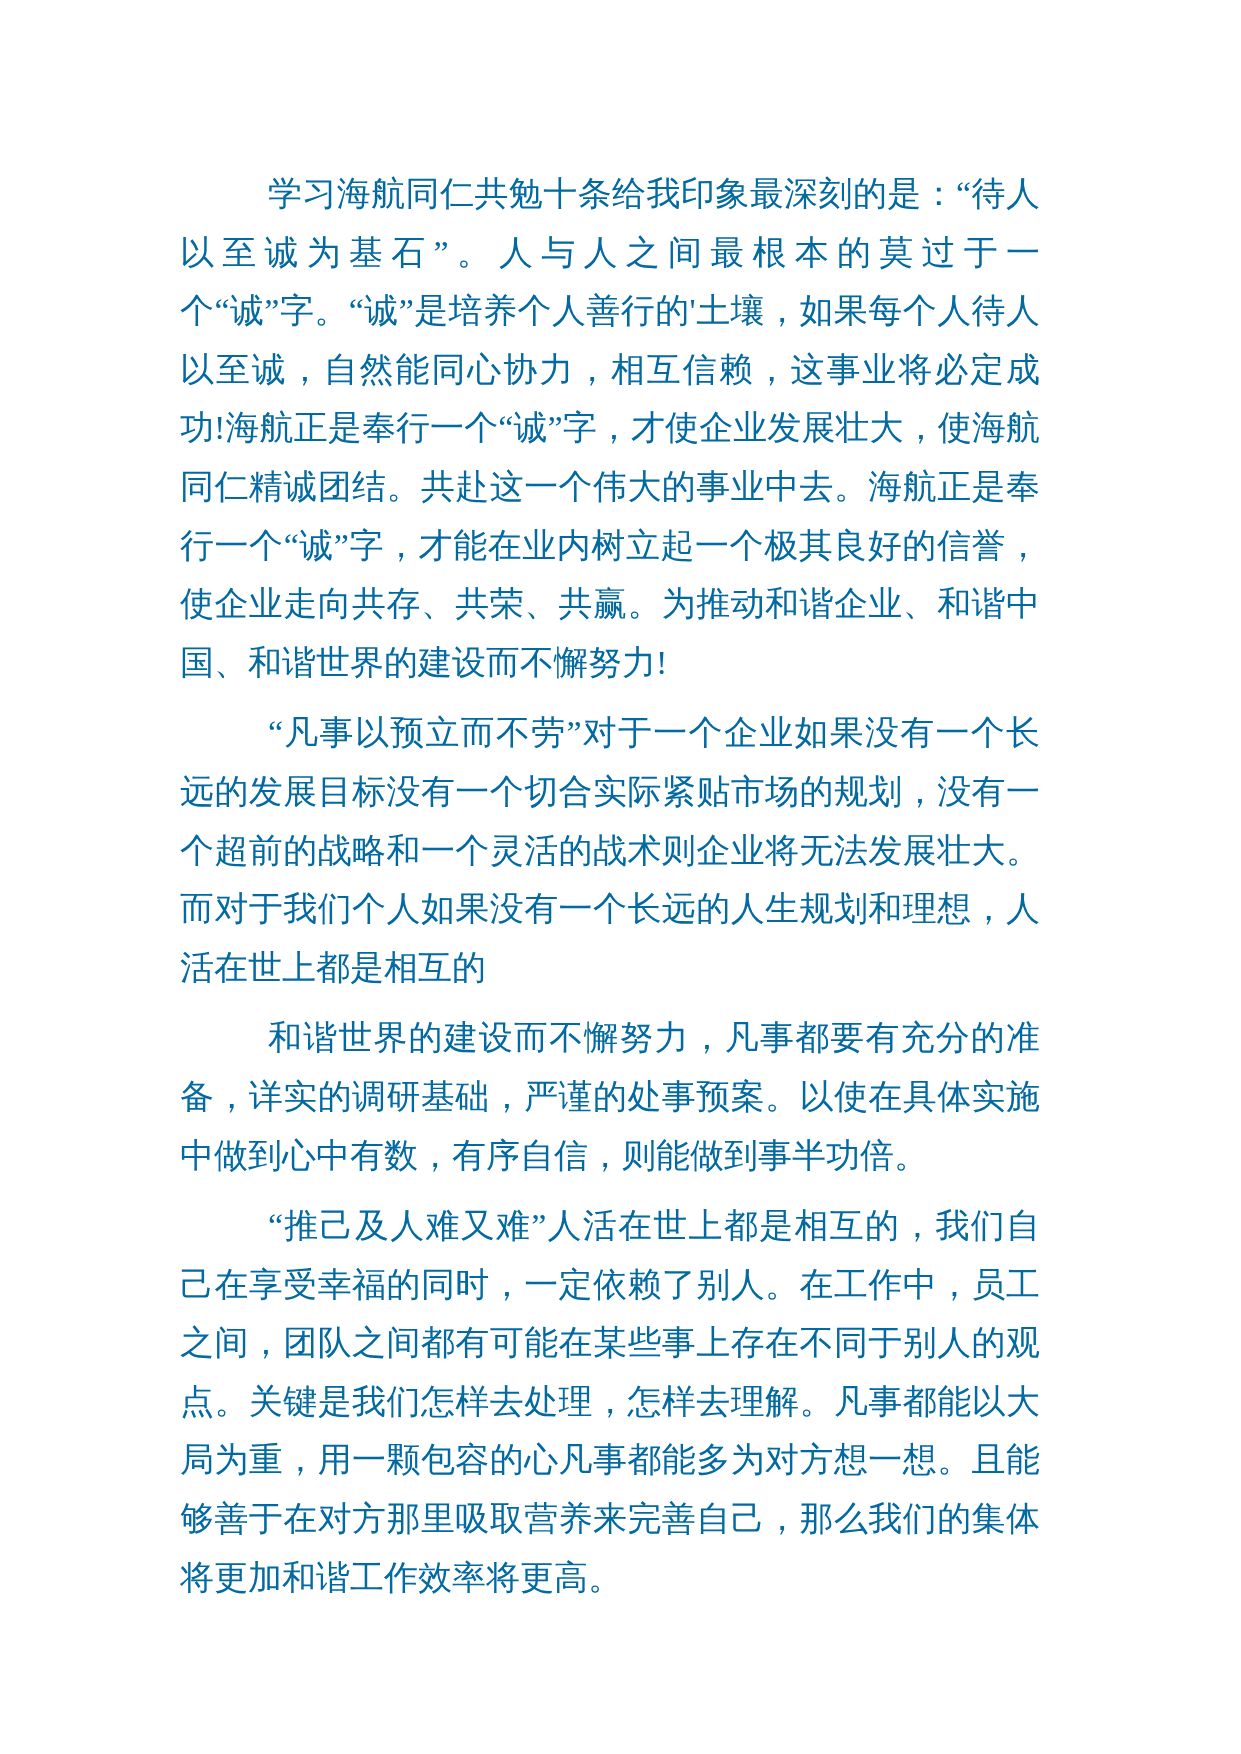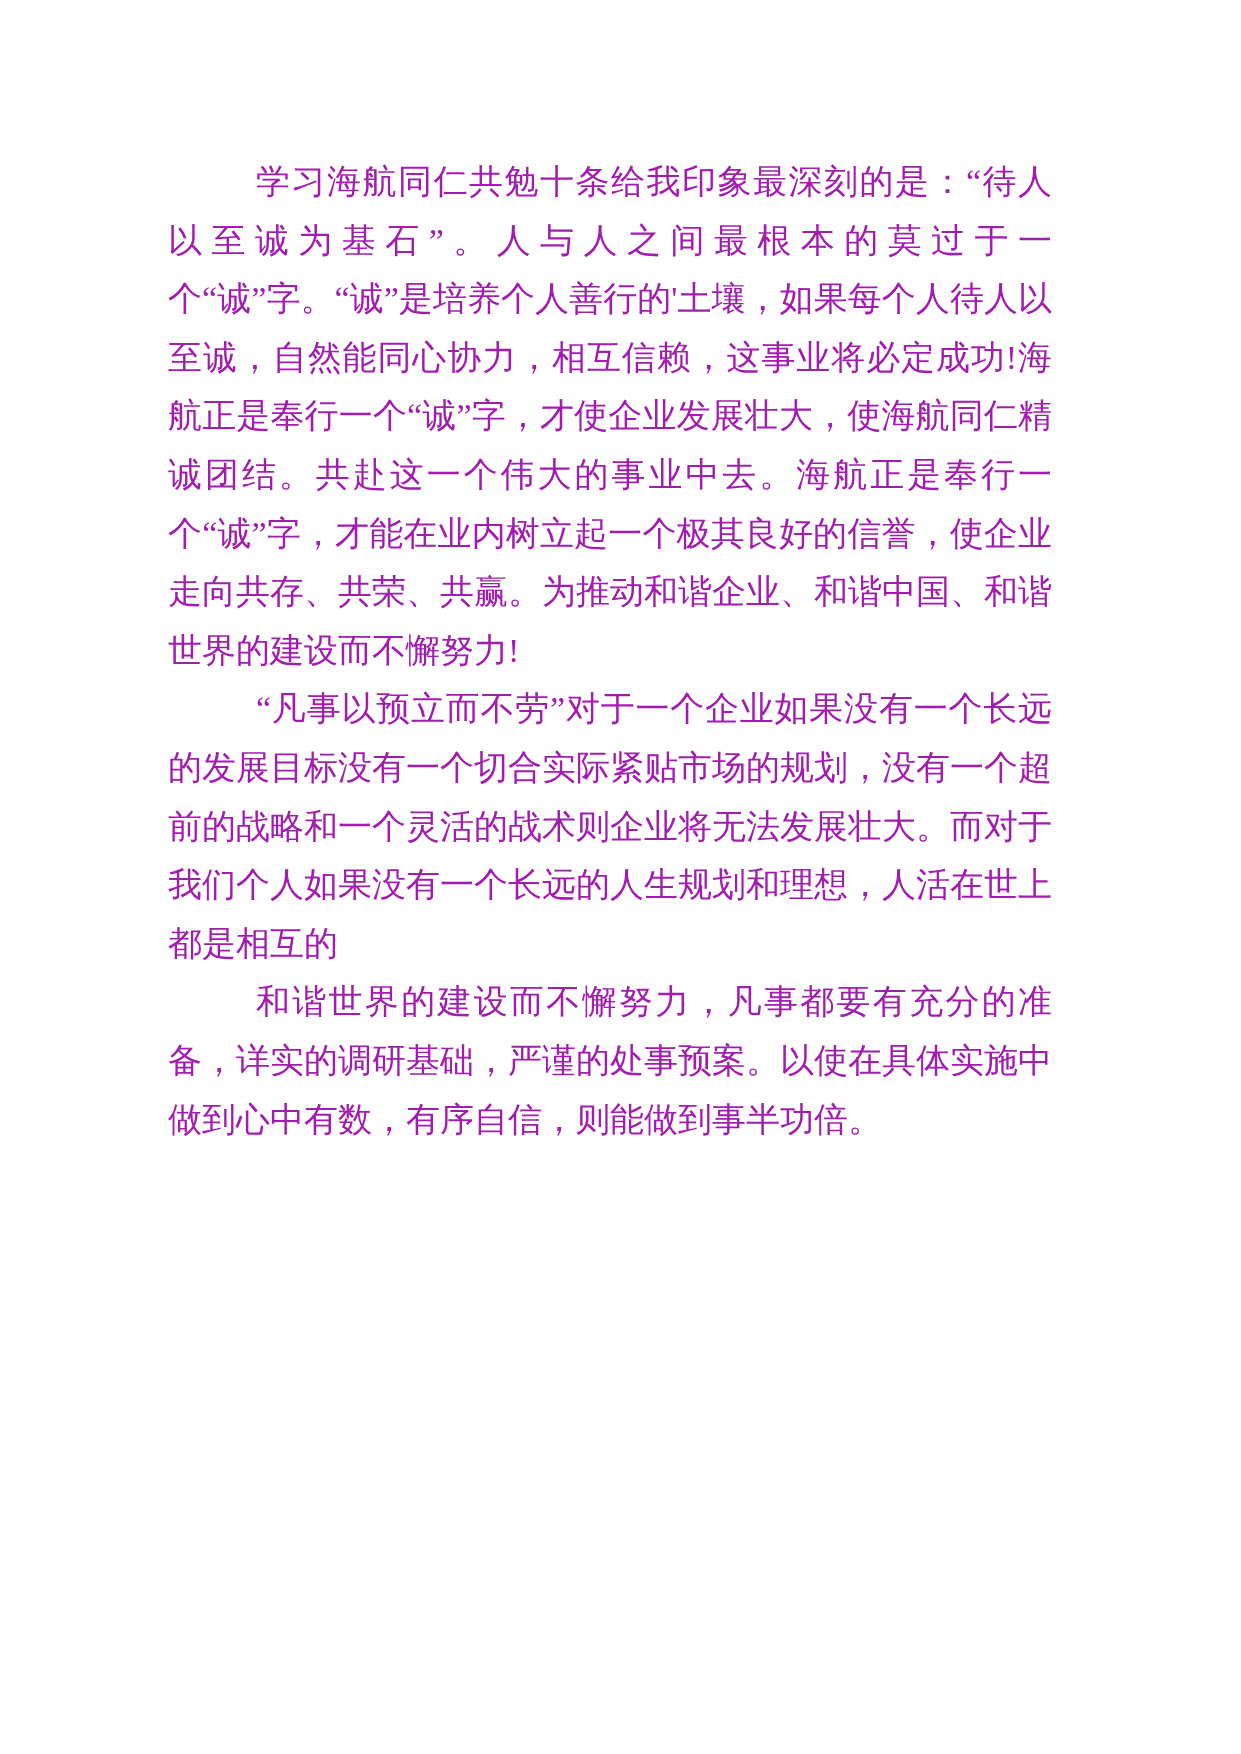--- a/index.html
+++ b/index.html
@@ -19,35 +19,36 @@
     background: #ffffff;
     overflow: hidden;
   }
   .content {
     position: absolute;
     left: 168px;
     top: 153px;
     width: 884px;
   }
   .content p {
-    margin: 0;
+    margin: 12px;
     padding: 0;
     font-size: 34px;
     line-height: 58.6px;
-    color: #a21caf;
+    color: #0369a1;
     font-weight: 400;
     text-align: justify;
     text-justify: inter-character;
     text-indent: 88px;
     word-break: break-all;
     letter-spacing: 0;
   }
 </style>
 </head>
 <body>
 
 <div class="page">
   <div class="content">
     <p>学习海航同仁共勉十条给我印象最深刻的是：“待人以至诚为基石”。人与人之间最根本的莫过于一个“诚”字。“诚”是培养个人善行的'土壤，如果每个人待人以至诚，自然能同心协力，相互信赖，这事业将必定成功!海航正是奉行一个“诚”字，才使企业发展壮大，使海航同仁精诚团结。共赴这一个伟大的事业中去。海航正是奉行一个“诚”字，才能在业内树立起一个极其良好的信誉，使企业走向共存、共荣、共赢。为推动和谐企业、和谐中国、和谐世界的建设而不懈努力!</p>
     <p>“凡事以预立而不劳”对于一个企业如果没有一个长远的发展目标没有一个切合实际紧贴市场的规划，没有一个超前的战略和一个灵活的战术则企业将无法发展壮大。而对于我们个人如果没有一个长远的人生规划和理想，人活在世上都是相互的</p>
     <p>和谐世界的建设而不懈努力，凡事都要有充分的准备，详实的调研基础，严谨的处事预案。以使在具体实施中做到心中有数，有序自信，则能做到事半功倍。</p>
+    <p>“推己及人难又难”人活在世上都是相互的，我们自己在享受幸福的同时，一定依赖了别人。在工作中，员工之间，团队之间都有可能在某些事上存在不同于别人的观点。关键是我们怎样去处理，怎样去理解。凡事都能以大局为重，用一颗包容的心凡事都能多为对方想一想。且能够善于在对方那里吸取营养来完善自己，那么我们的集体将更加和谐工作效率将更高。</p>
   </div>
 </div>
 
 </body></html>

